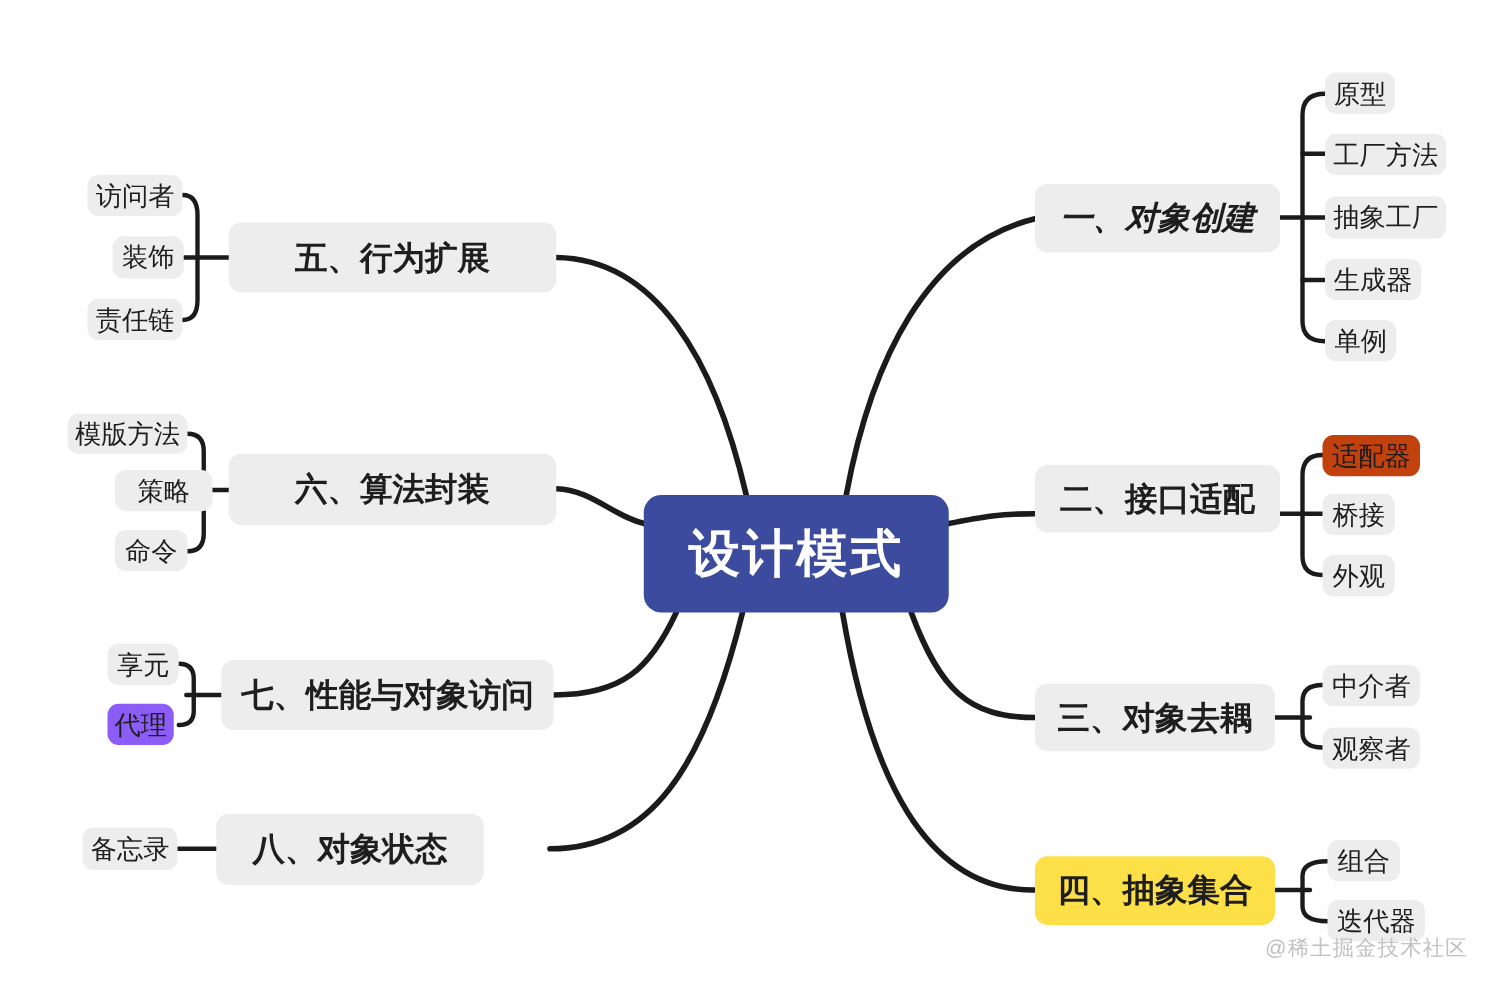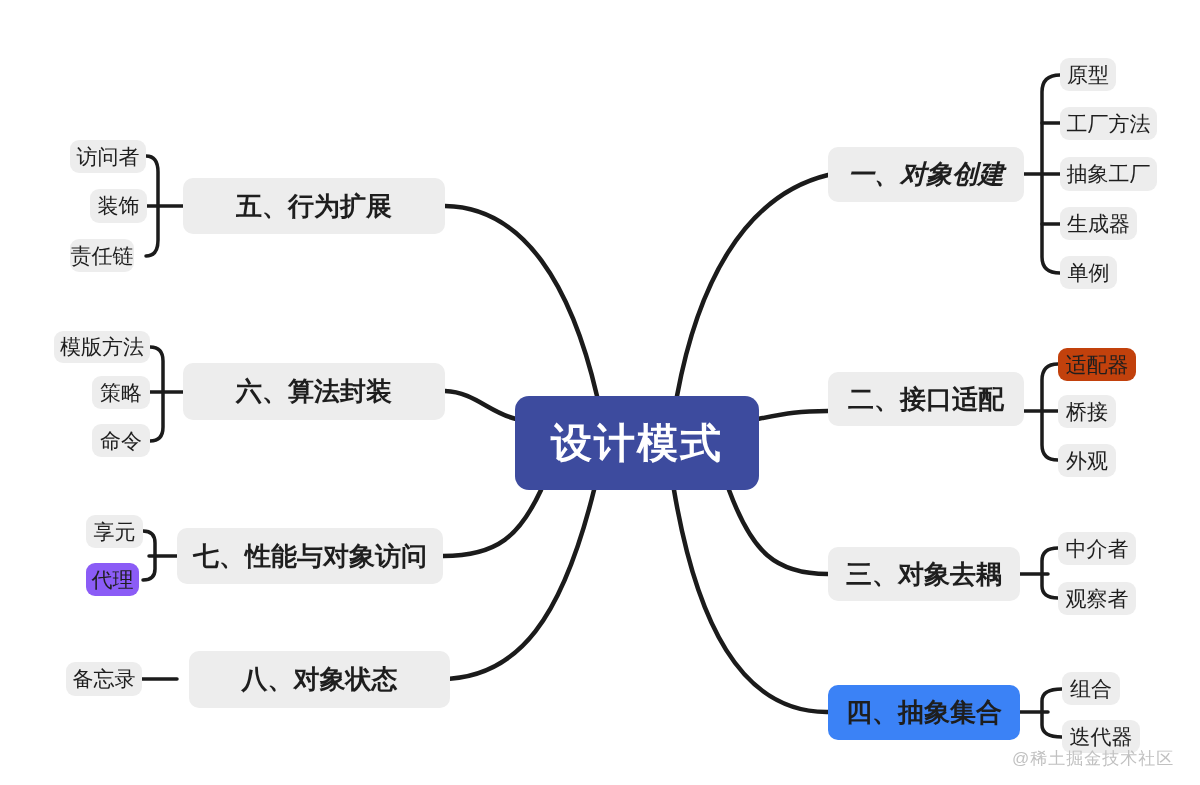--- a/index.html
+++ b/index.html
@@ -101,49 +101,49 @@
         <path d="M 142 679 L 177 679"></path>
       </g>
     </g>
   </svg>
 
   <div class="node center-node" style="left: 515px; top: 396px; width: 244px; height: 94px; background: rgb(61, 75, 158); color: rgb(255, 255, 255);">设计模式</div>
 
   <div class="node parent-node" style="left: 828px; top: 147px; width: 196px; height: 55px; background: rgb(237, 237, 237); color: rgb(30, 30, 30); font-style: italic;">一、对象创建</div>
   <div class="node parent-node" style="left: 828px; top: 372px; width: 196px; height: 54px; background: rgb(237, 237, 237); color: rgb(30, 30, 30);">二、接口适配</div>
   <div class="node parent-node" style="left: 828px; top: 547px; width: 192px; height: 54px; background: rgb(237, 237, 237); color: rgb(30, 30, 30);">三、对象去耦</div>
-  <div class="node parent-node" style="left: 828px; top: 685px; width: 192px; height: 55px; background: #3b82f6; color: rgb(30, 30, 30);">四、抽象集合</div>
+  <div class="node parent-node" style="left: 828px; top: 685px; width: 192px; height: 55px; background: #fde047; color: rgb(30, 30, 30);">四、抽象集合</div>
 
   <div class="node parent-node" style="left: 183px; top: 178px; width: 262px; height: 56px; background: rgb(237, 237, 237); color: rgb(30, 30, 30);">五、行为扩展</div>
   <div class="node parent-node" style="left: 183px; top: 363px; width: 262px; height: 57px; background: rgb(237, 237, 237); color: rgb(30, 30, 30);">六、算法封装</div>
   <div class="node parent-node" style="left: 177px; top: 528px; width: 266px; height: 56px; background: rgb(237, 237, 237); color: rgb(30, 30, 30);">七、性能与对象访问</div>
-  <div class="node parent-node" style="left: 189px; top: 651px; width: 261px; height: 57px; background: rgb(237, 237, 237); color: rgb(30, 30, 30);">八、对象状态</div>
+  <div class="node parent-node" style="left: 173px; top: 651px; width: 214px; height: 57px; background: rgb(237, 237, 237); color: rgb(30, 30, 30);">八、对象状态</div>
 
   <div class="node child-node" style="left: 1060px; top: 58px; width: 56px; height: 33px; background: rgb(237, 237, 237); color: rgb(30, 30, 30);">原型</div>
   <div class="node child-node" style="left: 1060px; top: 107px; width: 97px; height: 33px; background: rgb(237, 237, 237); color: rgb(30, 30, 30);">工厂方法</div>
   <div class="node child-node" style="left: 1060px; top: 157px; width: 97px; height: 34px; background: rgb(237, 237, 237); color: rgb(30, 30, 30);">抽象工厂</div>
   <div class="node child-node" style="left: 1060px; top: 207px; width: 77px; height: 33px; background: rgb(237, 237, 237); color: rgb(30, 30, 30);">生成器</div>
   <div class="node child-node" style="left: 1060px; top: 256px; width: 57px; height: 33px; background: rgb(237, 237, 237); color: rgb(30, 30, 30);">单例</div>
 
   <div class="node child-node" style="left: 1058px; top: 348px; width: 78px; height: 33px; background: #c2410c; color: rgb(30, 30, 30);">适配器</div>
   <div class="node child-node" style="left: 1058px; top: 395px; width: 58px; height: 33px; background: rgb(237, 237, 237); color: rgb(30, 30, 30);">桥接</div>
   <div class="node child-node" style="left: 1058px; top: 444px; width: 58px; height: 33px; background: rgb(237, 237, 237); color: rgb(30, 30, 30);">外观</div>
 
   <div class="node child-node" style="left: 1058px; top: 532px; width: 78px; height: 33px; background: rgb(237, 237, 237); color: rgb(30, 30, 30);">中介者</div>
   <div class="node child-node" style="left: 1058px; top: 582px; width: 78px; height: 33px; background: rgb(237, 237, 237); color: rgb(30, 30, 30);">观察者</div>
 
   <div class="node child-node" style="left: 1062px; top: 672px; width: 58px; height: 33px; background: rgb(237, 237, 237); color: rgb(30, 30, 30);">组合</div>
   <div class="node child-node" style="left: 1062px; top: 720px; width: 78px; height: 33px; background: rgb(237, 237, 237); color: rgb(30, 30, 30);">迭代器</div>
 
   <div class="node child-node" style="left: 70px; top: 140px; width: 76px; height: 33px; background: rgb(237, 237, 237); color: rgb(30, 30, 30);">访问者</div>
   <div class="node child-node" style="left: 90px; top: 189px; width: 57px; height: 34px; background: rgb(237, 237, 237); color: rgb(30, 30, 30);">装饰</div>
-  <div class="node child-node" style="left: 70px; top: 239px; width: 64px; height: 33px; background: rgb(237, 237, 237); color: rgb(30, 30, 30);">责任链</div>
+  <div class="node child-node" style="left: 70px; top: 239px; width: 76px; height: 33px; background: rgb(237, 237, 237); color: rgb(30, 30, 30);">责任链</div>
 
   <div class="node child-node" style="left: 54px; top: 331px; width: 96px; height: 32px; background: rgb(237, 237, 237); color: rgb(30, 30, 30);">模版方法</div>
-  <div class="node child-node" style="left: 92px; top: 376px; width: 58px; height: 33px; background: rgb(237, 237, 237); color: rgb(30, 30, 30);">策略</div>
+  <div class="node child-node" style="left: 92px; top: 376px; width: 78px; height: 33px; background: rgb(237, 237, 237); color: rgb(30, 30, 30);">策略</div>
   <div class="node child-node" style="left: 92px; top: 424px; width: 58px; height: 33px; background: rgb(237, 237, 237); color: rgb(30, 30, 30);">命令</div>
 
   <div class="node child-node" style="left: 86px; top: 515px; width: 57px; height: 33px; background: rgb(237, 237, 237); color: rgb(30, 30, 30);">享元</div>
   <div class="node child-node" style="left: 86px; top: 563px; width: 53px; height: 33px; background: #8b5cf6; color: rgb(30, 30, 30);">代理</div>
 
   <div class="node child-node" style="left: 66px; top: 662px; width: 76px; height: 34px; background: rgb(237, 237, 237); color: rgb(30, 30, 30);">备忘录</div>
 
   <div class="watermark" style="color: rgb(193, 193, 193);">@稀土掘金技术社区</div>
 
 </div>

